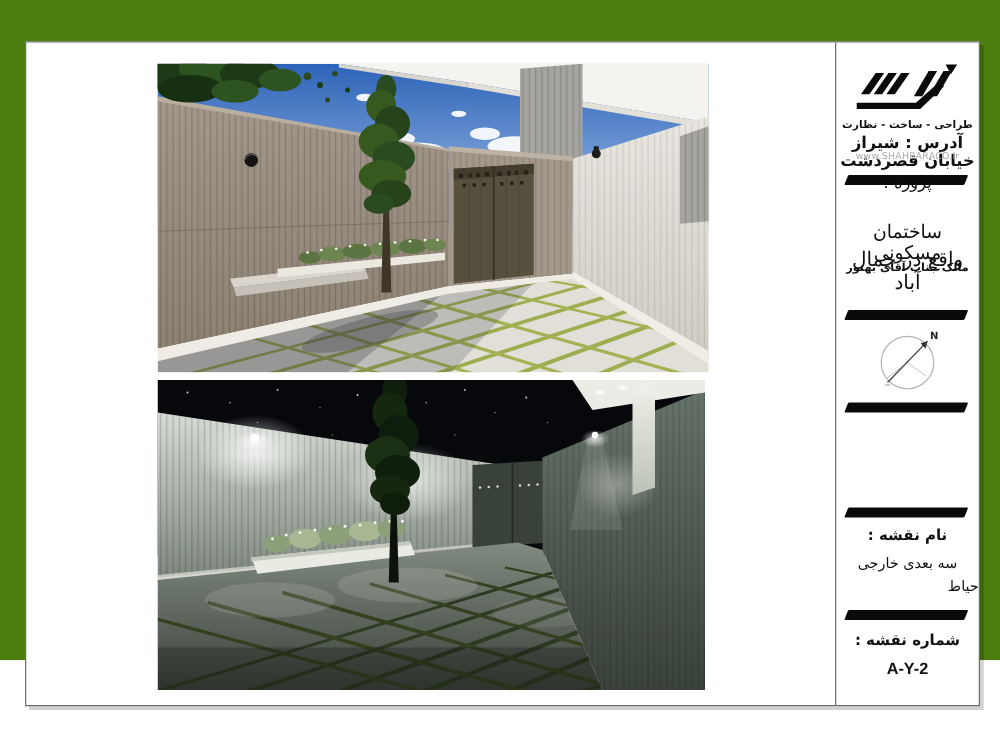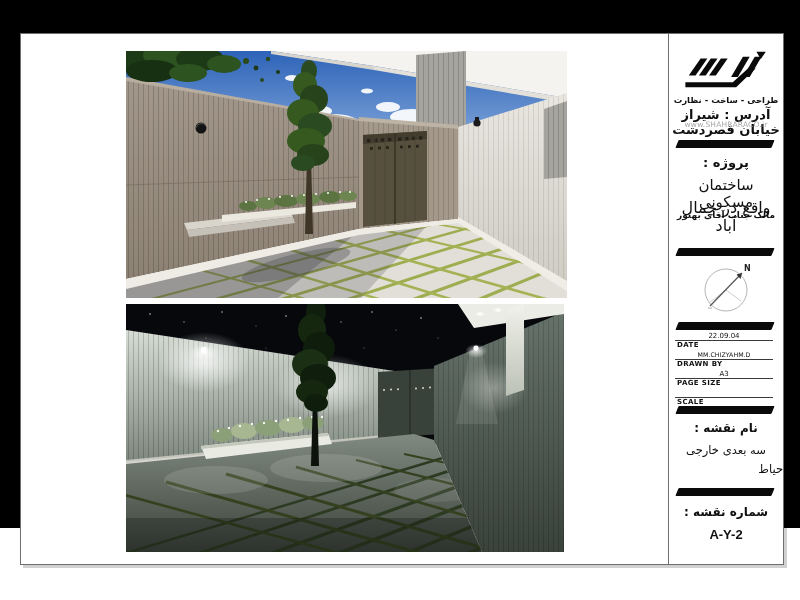--- a/index.html
+++ b/index.html
@@ -1,31 +1,31 @@
 <!DOCTYPE html>
 <html><head>
 <meta charset="utf-8">
 <style>
   html,body{margin:0;padding:0;background:#ffffff;width:800px;height:600px;overflow:hidden;
     font-family:"DejaVu Sans","Liberation Sans",sans-serif;color:#111;}
-  .canvas{position:relative;width:800px;height:528px;background:#000000;}
+  .canvas{position:relative;width:800px;height:528px;background:#4d7c0f;}
   .sheet{position:absolute;left:20px;top:33px;width:762px;height:530px;background:#ffffff;
     border:1.5px solid #6e6e6e;box-shadow:3px 3px 0 rgba(0,0,0,0.18);}
   .render{position:absolute;display:block;}
   .render.day{left:105px;top:17px;width:441px;height:247px;}
   .render.night{left:105px;top:270px;width:438px;height:248px;}
   .titleblock{position:absolute;top:0;bottom:0;right:0;width:114px;border-left:1.5px solid #6e6e6e;}
   .tb-item{position:absolute;left:0;right:0;text-align:center;line-height:1.15;}
   .fa{direction:rtl;unicode-bidi:embed;}
   .bar{position:absolute;left:8px;width:96px;height:8px;background:#0a0a0a;transform:skewX(-22deg);border-radius:1px;}
   .logo{position:absolute;left:14px;top:16px;width:86px;height:44px;}
   .tagline{top:62px;font-size:8.5px;font-weight:bold;}
   .address{top:74px;font-size:13px;font-weight:bold;}
   .website{top:87px;font-size:7.5px;color:#a9a9a9;font-weight:normal;letter-spacing:.2px;}
-  .proj-label{top:122px;font-size:13px;font-weight:bold;}
+  .proj-label{top:106px;font-size:13px;font-weight:normal;}
   .proj-building{top:143px;font-size:15px;}
   .proj-location{top:165px;font-size:16px;}
   .proj-owner{top:176px;font-size:9px;font-weight:bold;}
   .compass{position:absolute;left:27px;top:226px;width:60px;height:60px;}
   .meta{position:absolute;left:6px;right:10px;top:298px;}
   .meta .val{font-size:7px;text-align:center;height:8px;line-height:8px;}
   .meta .rule{height:1px;background:#3a3a3a;}
   .meta .lbl{font-size:7px;font-weight:bold;letter-spacing:.4px;text-align:left;padding-left:2px;height:9px;line-height:9px;margin-bottom:1px;}
   .name-label{top:388px;font-size:12px;font-weight:bold;}
   .name-line1{top:410px;font-size:11.5px;}
@@ -394,37 +394,20 @@
         <line x1="30" y1="30" x2="13" y2="43" stroke="#c0c0c0" stroke-width="0.8"></line>
         <line x1="30" y1="30" x2="45" y2="41" stroke="#c0c0c0" stroke-width="0.8"></line>
         <line x1="14" y1="46" x2="46" y2="13" stroke="#555" stroke-width="1.2"></line>
         <polygon points="46,13 40.5,14.5 44.5,19" fill="#333"></polygon>
         <text x="48" y="11" font-size="8" font-weight="bold" fill="#222">N</text>
         <line x1="12" y1="48" x2="16" y2="48" stroke="#999" stroke-width="0.8"></line>
       </svg>
 
       <div class="bar" style="top:288px"></div>
 
-      <div class="meta">
-        <div class="val">22.09.04</div>
-        <div class="rule"></div>
-        <div class="lbl">DATE</div>
-
-        <div class="val" style="font-size:6.3px">MM.CHIZYAHM.D</div>
-        <div class="rule"></div>
-        <div class="lbl">DRAWN BY</div>
-
-        <div class="val">A3</div>
-        <div class="rule"></div>
-        <div class="lbl">PAGE SIZE</div>
-
-        <div class="val"></div>
-        <div class="rule"></div>
-        <div class="lbl">SCALE</div>
-      </div>
 
       <div class="bar" style="top:372px"></div>
 
       <div class="tb-item name-label fa">نام نقشه :</div>
       <div class="tb-item name-line1 fa">سه بعدی خارجی</div>
       <div class="tb-item name-line2 fa">حیاط</div>
 
       <div class="bar" style="top:454px"></div>
 
       <div class="tb-item num-label fa">شماره نقشه :</div>

